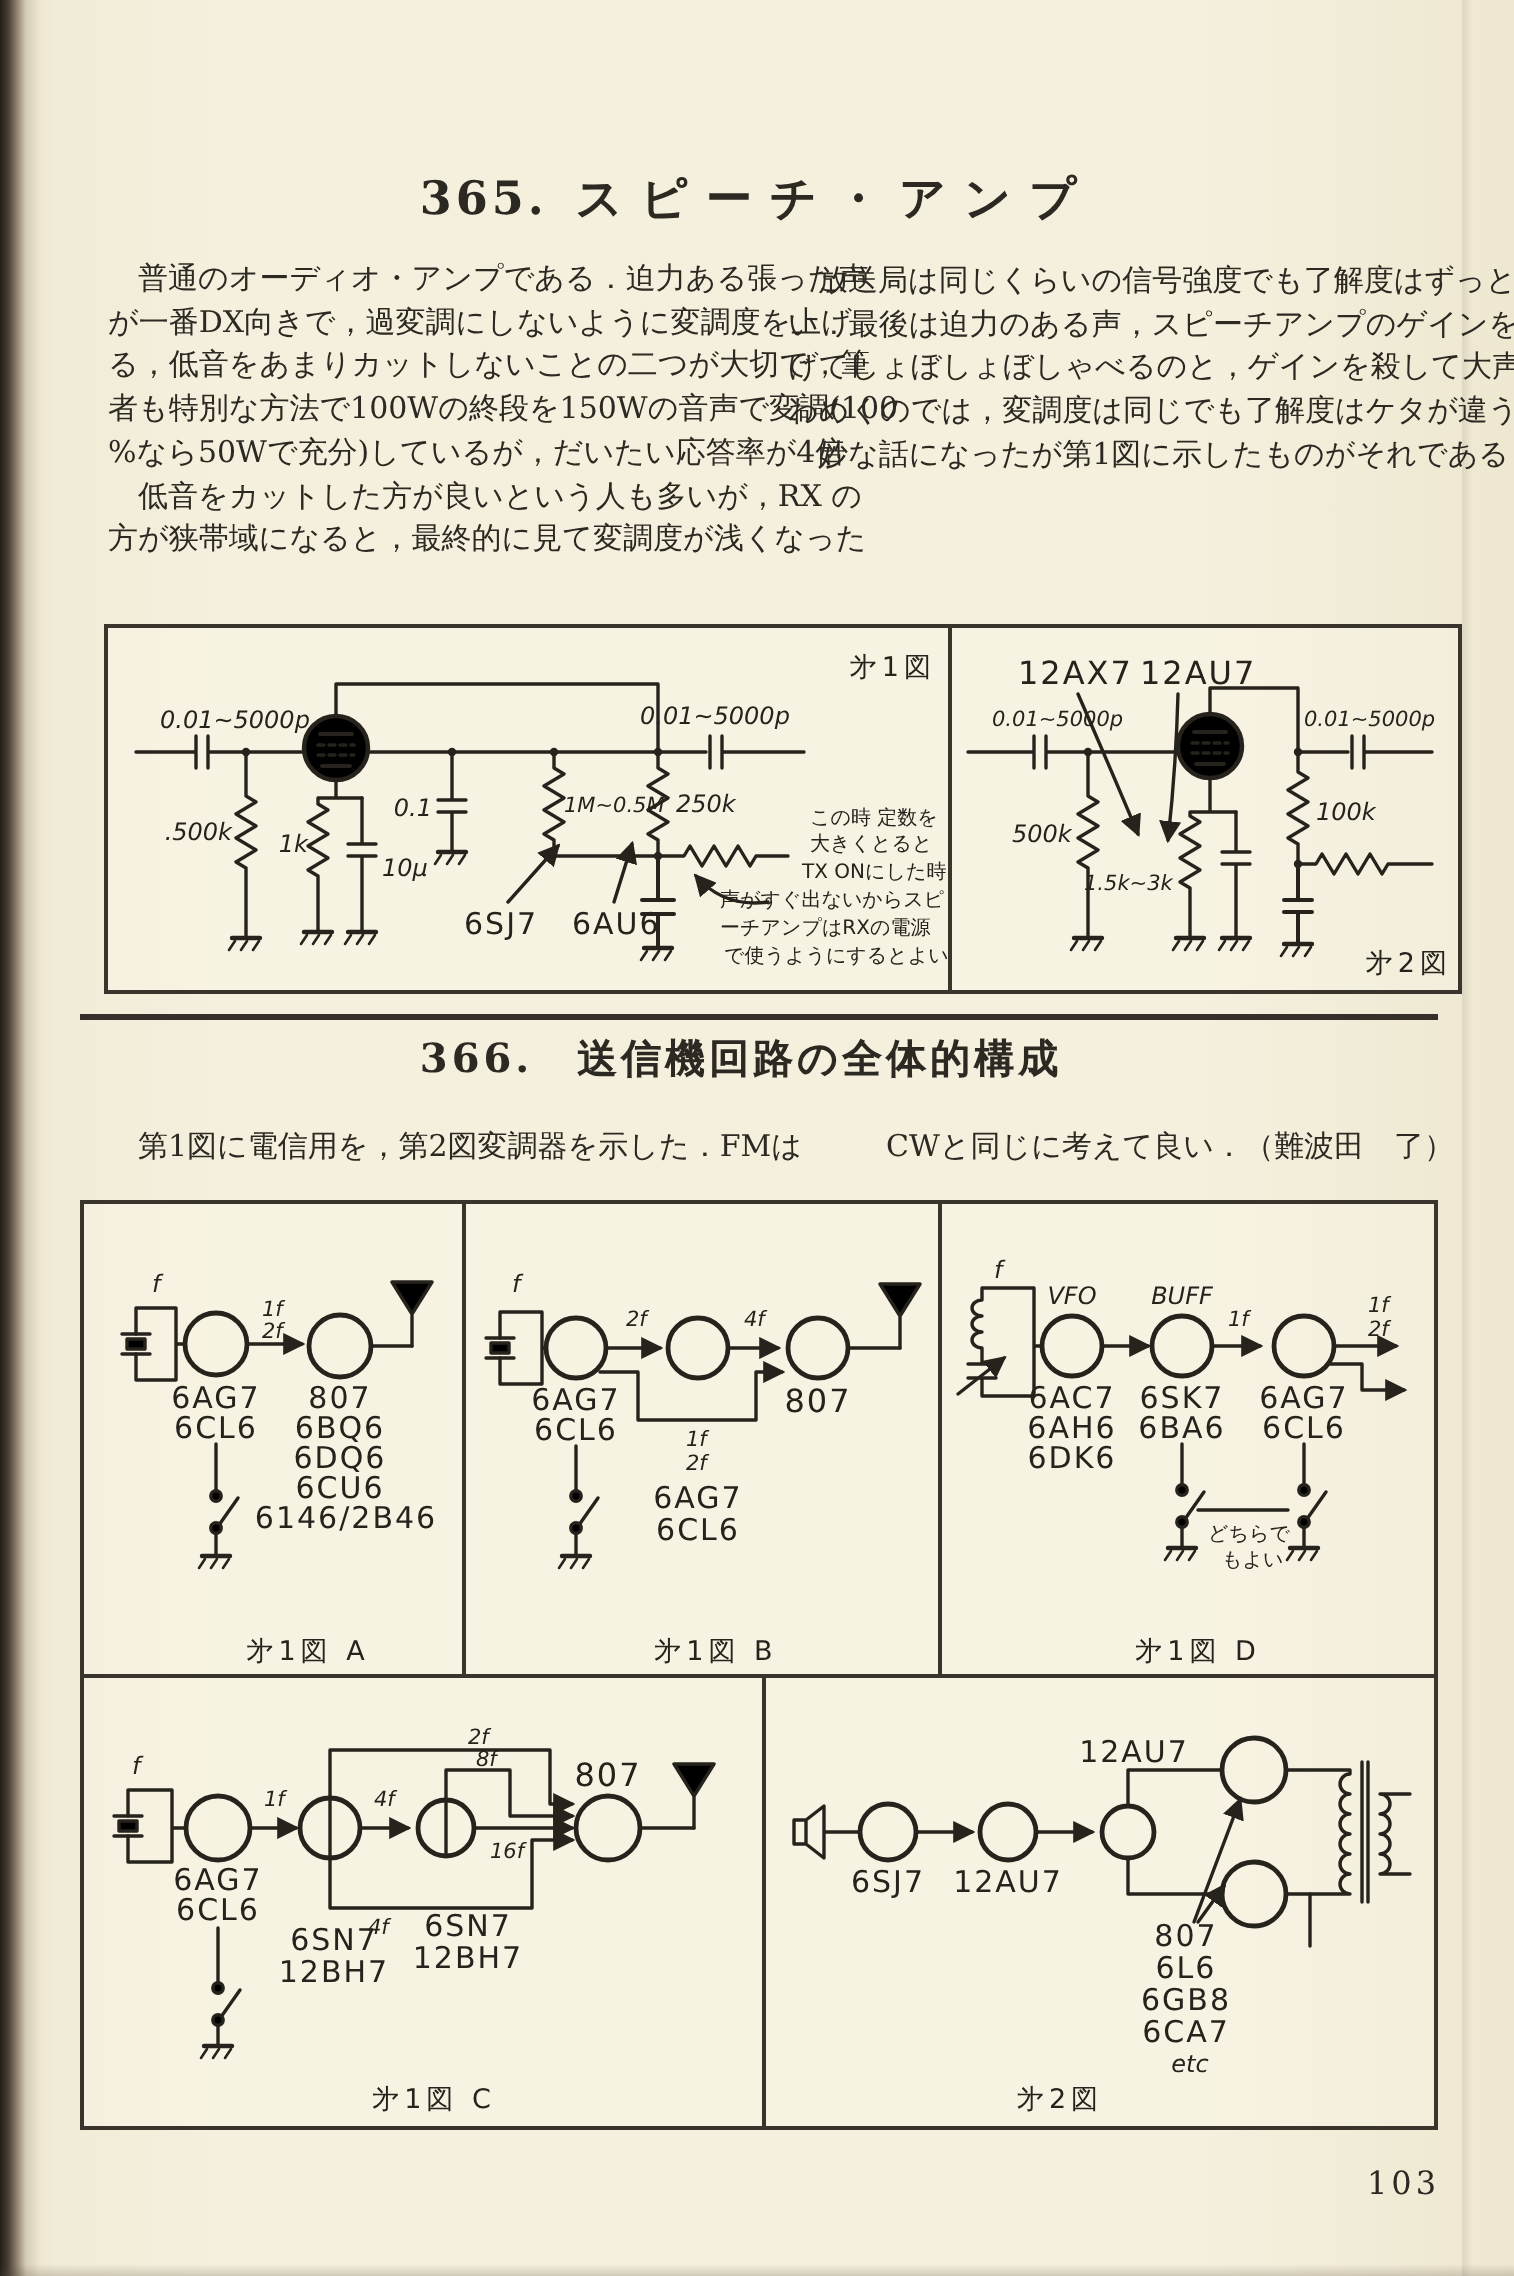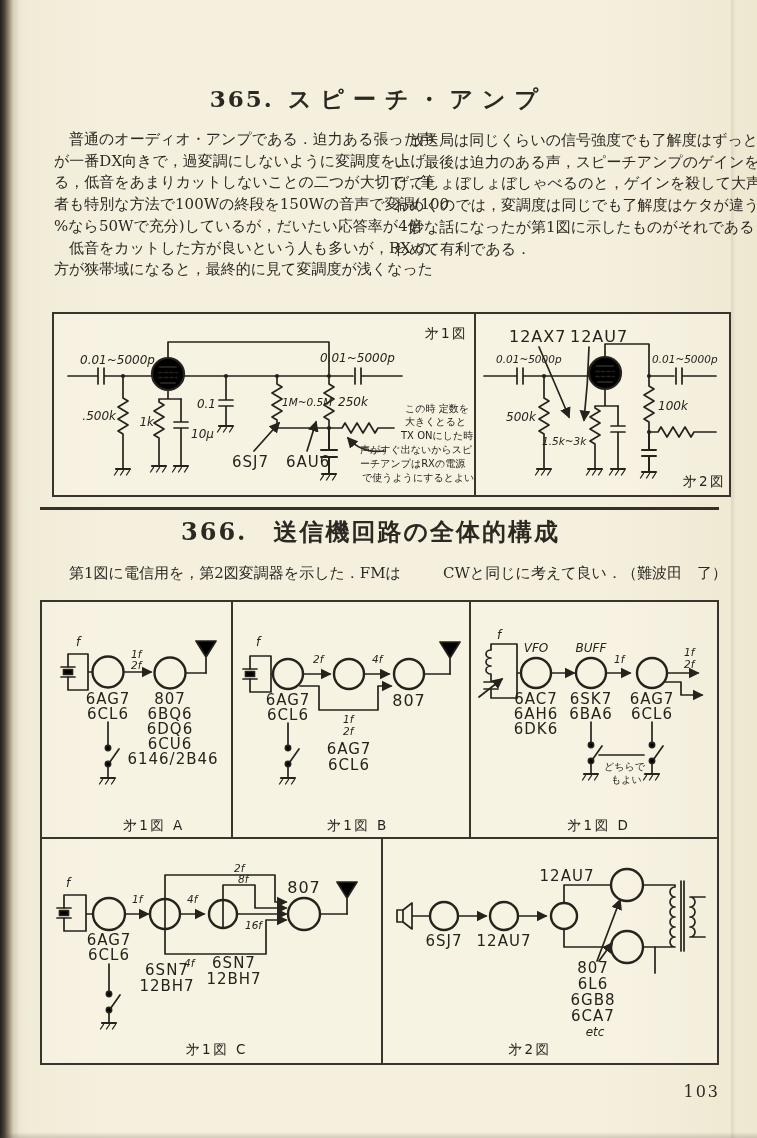--- a/index.html
+++ b/index.html
@@ -16,21 +16,21 @@
   .h365 .num{letter-spacing:2px;margin-right:14px;}
   .h365 .txt{letter-spacing:9px;text-align:right;}
   .col{position:absolute;font-size:15px;line-height:21.7px;white-space:nowrap;}
   .colL{left:54px;top:129px;width:340px;}
   .colR{left:394px;top:130px;width:330px;}
   .figbox{position:absolute;border:2px solid #39342c;background:rgba(255,253,244,.25);}
   .fig1{left:52px;top:312px;width:675px;height:181px;display:flex;}
   .fig1 .pL{width:420px;border-right:2px solid #39342c;}
   .fig1 .pR{flex:1;}
   .rule366{position:absolute;left:40px;top:507px;width:679px;border-top:3px solid #35302a;}
-  .h366{position:absolute;top:516px;left:0;right:16px;text-align:center;font-size:24px;font-weight:bold;letter-spacing:2px;margin:0;}
+  .h366{position:absolute;top:516px;left:0;right:16px;text-align:center;font-size:20px;font-weight:bold;letter-spacing:2px;margin:0;}
   .line366{position:absolute;left:54px;top:564px;right:39px;font-size:15px;display:flex;white-space:nowrap;}
   .line366 .mid2{margin-left:42px;}
   .line366 .spacer{flex:1;}
   .fig2{left:40px;top:600px;width:675px;height:461px;display:block;}
   .fig2 .row{display:flex;}
   .fig2 .r1{height:235px;border-bottom:2px solid #39342c;}
   .fig2 .r2{height:224px;}
   .fig2 .cell{height:100%;}
   .fig2 .cA{width:189px;border-right:2px solid #39342c;}
   .fig2 .cB{width:236px;border-right:2px solid #39342c;}
@@ -101,21 +101,20 @@
   <div>%なら50Wで充分)しているが，だいたい応答率が4倍</div>
   <div>　低音をカットした方が良いという人も多いが，RX の</div>
   <div>方が狭帯域になると，最終的に見て変調度が浅くなった</div>
 </div>
 <div class="col colR">
   <div>　放送局は同じくらいの信号強度でも了解度はずっと良</div>
   <div>い．最後は迫力のある声，スピーチアンプのゲインを上</div>
   <div>げてしょぼしょぼしゃべるのと，ゲインを殺して大声で</div>
   <div>わめくのでは，変調度は同じでも了解度はケタが違う．</div>
   <div>　妙な話になったが第1図に示したものがそれである．</div>
-  <div>わめて有利である．</div>
 </div>
 
 <div class="figbox fig1">
   <div class="pL">
     <svg class="diagram" width="420" height="181" viewBox="0 0 420 181">
       <text class="cap end" x="414" y="24">㐧1図</text>
 
       <path d="M14 62 H43 M44 54 V70 M50 54 V70 M51 62 H98"></path>
       <text class="lbl" x="26" y="50">0.01~5000p</text>
       <circle class="dot" cx="69" cy="62" r="2.1"></circle>

